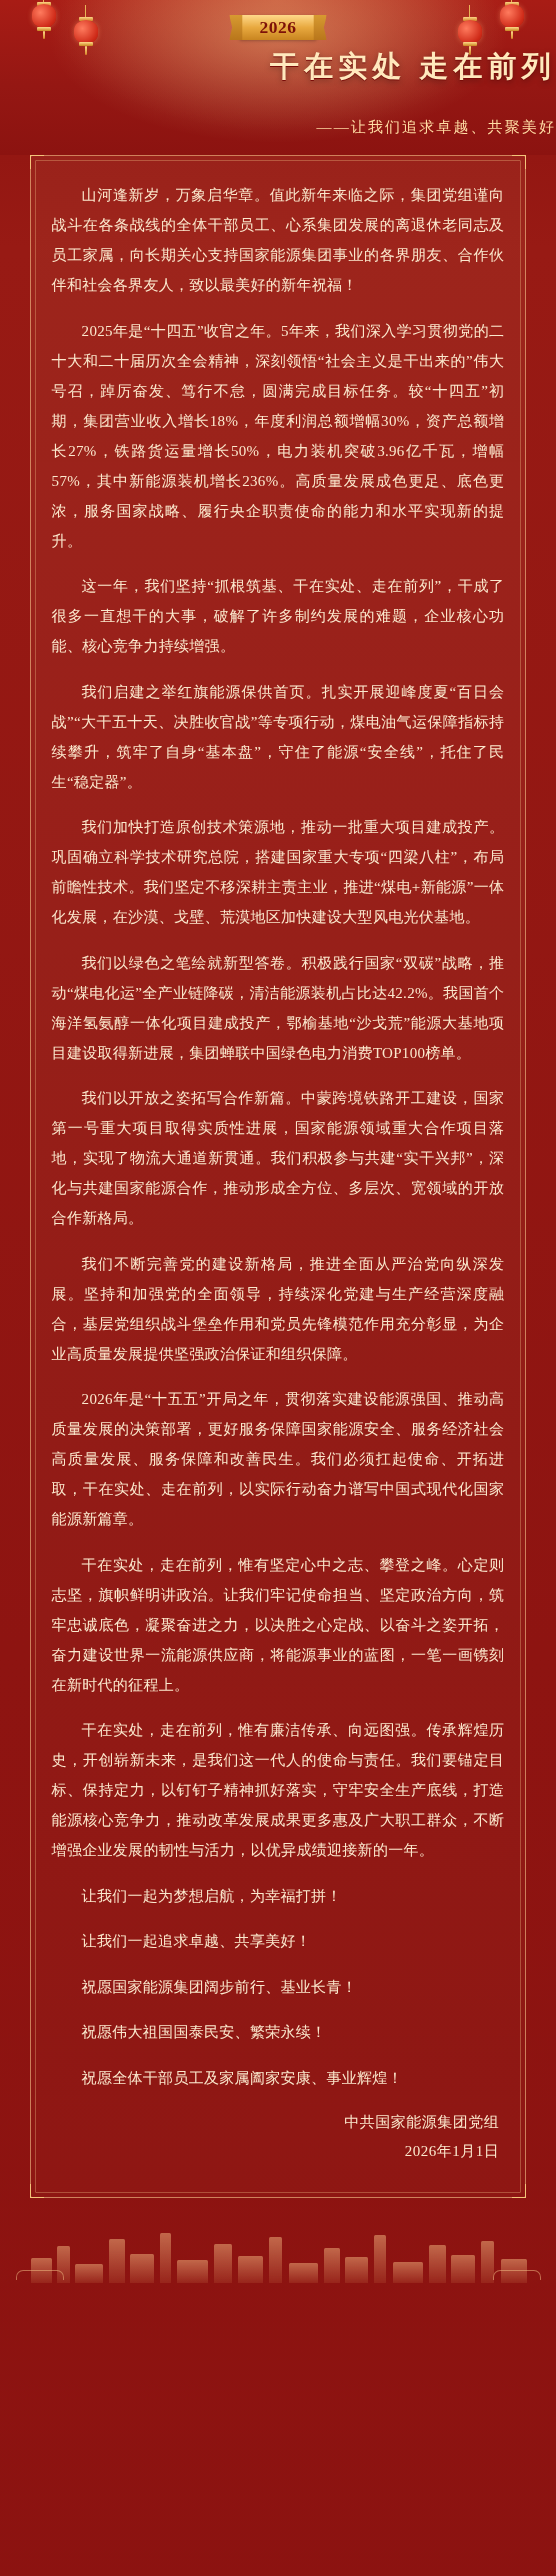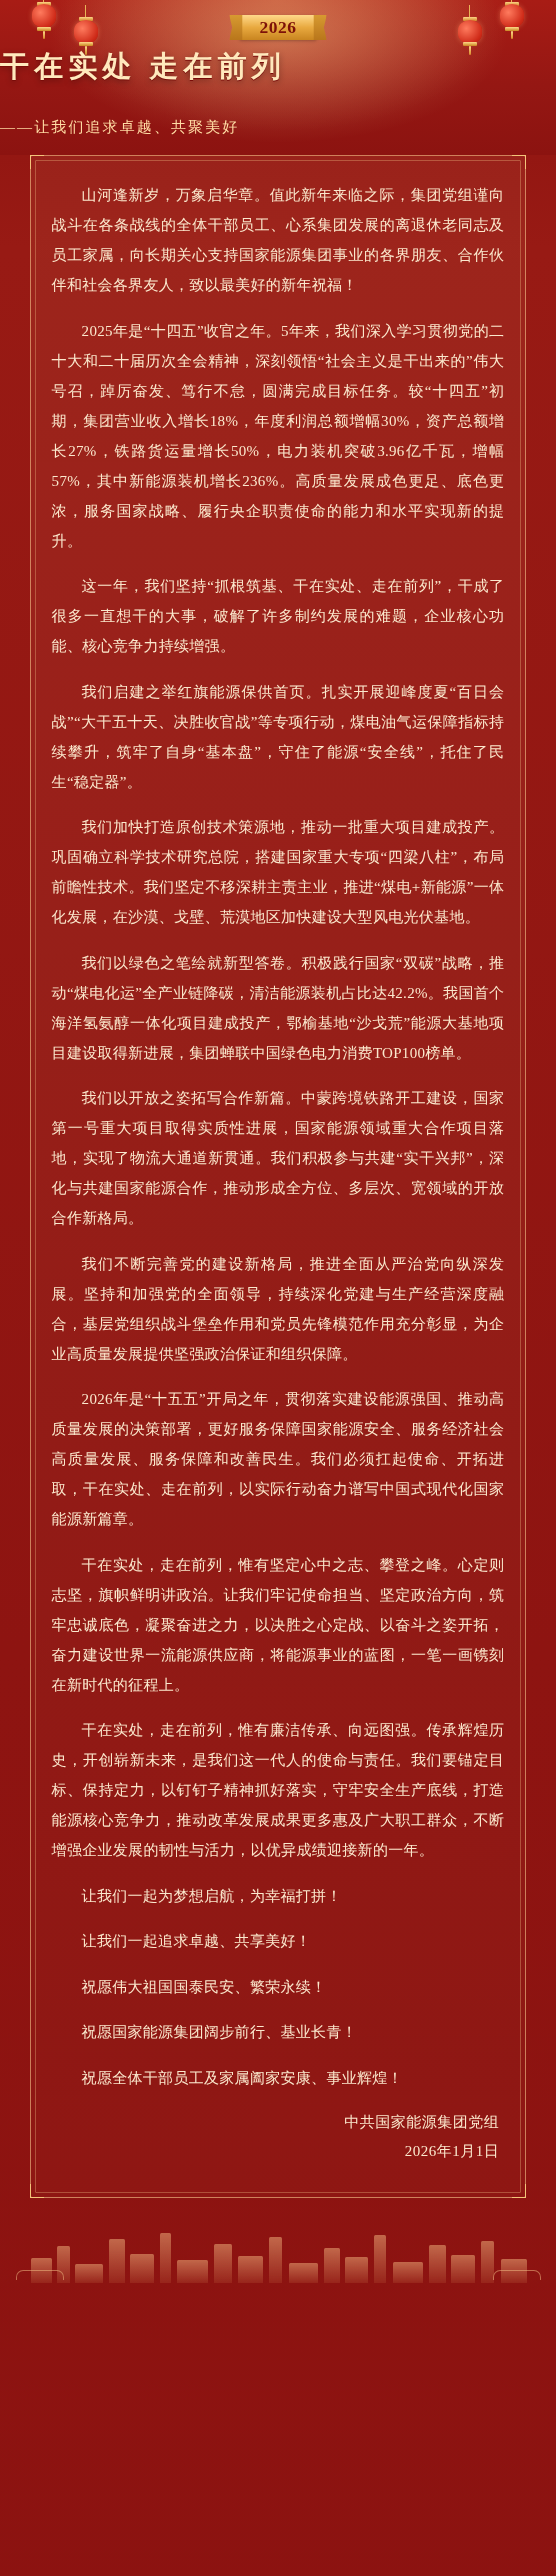--- a/index.html
+++ b/index.html
@@ -78,21 +78,21 @@
     font-weight: bold;
     color: #7d1108;
     letter-spacing: 0.5px;
   }
 
   .headline {
     position: absolute;
     left: 0;
     right: 0;
     top: 47px;
-    text-align: left;
+    text-align: right;
   }
   .headline-main {
     font-size: 29px;
     font-weight: bold;
     letter-spacing: 5.2px;
     color: #ffe9bd;
     text-shadow: 0 1px 0 #7a0c09, 0 2.1px 6.2px rgba(0,0,0,0.35);
     font-family: "Liberation Serif", serif;
   }
   .headline-sub {
@@ -296,22 +296,22 @@
       <p class="para">我们启建之举红旗能源保供首页。扎实开展迎峰度夏“百日会战”“大干五十天、决胜收官战”等专项行动，煤电油气运保障指标持续攀升，筑牢了自身“基本盘”，守住了能源“安全线”，托住了民生“稳定器”。</p>
       <p class="para">我们加快打造原创技术策源地，推动一批重大项目建成投产。巩固确立科学技术研究总院，搭建国家重大专项“四梁八柱”，布局前瞻性技术。我们坚定不移深耕主责主业，推进“煤电+新能源”一体化发展，在沙漠、戈壁、荒漠地区加快建设大型风电光伏基地。</p>
       <p class="para">我们以绿色之笔绘就新型答卷。积极践行国家“双碳”战略，推动“煤电化运”全产业链降碳，清洁能源装机占比达42.2%。我国首个海洋氢氨醇一体化项目建成投产，鄂榆基地“沙戈荒”能源大基地项目建设取得新进展，集团蝉联中国绿色电力消费TOP100榜单。</p>
       <p class="para">我们以开放之姿拓写合作新篇。中蒙跨境铁路开工建设，国家第一号重大项目取得实质性进展，国家能源领域重大合作项目落地，实现了物流大通道新贯通。我们积极参与共建“实干兴邦”，深化与共建国家能源合作，推动形成全方位、多层次、宽领域的开放合作新格局。</p>
       <p class="para">我们不断完善党的建设新格局，推进全面从严治党向纵深发展。坚持和加强党的全面领导，持续深化党建与生产经营深度融合，基层党组织战斗堡垒作用和党员先锋模范作用充分彰显，为企业高质量发展提供坚强政治保证和组织保障。</p>
       <p class="para">2026年是“十五五”开局之年，贯彻落实建设能源强国、推动高质量发展的决策部署，更好服务保障国家能源安全、服务经济社会高质量发展、服务保障和改善民生。我们必须扛起使命、开拓进取，干在实处、走在前列，以实际行动奋力谱写中国式现代化国家能源新篇章。</p>
       <p class="para">干在实处，走在前列，惟有坚定心中之志、攀登之峰。心定则志坚，旗帜鲜明讲政治。让我们牢记使命担当、坚定政治方向，筑牢忠诚底色，凝聚奋进之力，以决胜之心定战、以奋斗之姿开拓，奋力建设世界一流能源供应商，将能源事业的蓝图，一笔一画镌刻在新时代的征程上。</p>
       <p class="para">干在实处，走在前列，惟有廉洁传承、向远图强。传承辉煌历史，开创崭新未来，是我们这一代人的使命与责任。我们要锚定目标、保持定力，以钉钉子精神抓好落实，守牢安全生产底线，打造能源核心竞争力，推动改革发展成果更多惠及广大职工群众，不断增强企业发展的韧性与活力，以优异成绩迎接新的一年。</p>
       <p class="para">让我们一起为梦想启航，为幸福打拼！</p>
       <p class="para">让我们一起追求卓越、共享美好！</p>
+      <p class="para">祝愿国家能源集团阔步前行、基业长青！</p>
       <p class="para">祝愿伟大祖国国泰民安、繁荣永续！</p>
-      <p class="para">祝愿国家能源集团阔步前行、基业长青！</p>
       <p class="para">祝愿全体干部员工及家属阖家安康、事业辉煌！</p>
 
       <div class="signature">
         <div>中共国家能源集团党组</div>
         <div>2026年1月1日</div>
       </div>
     </div>
   </div>
 
   <div class="bottom-band">

